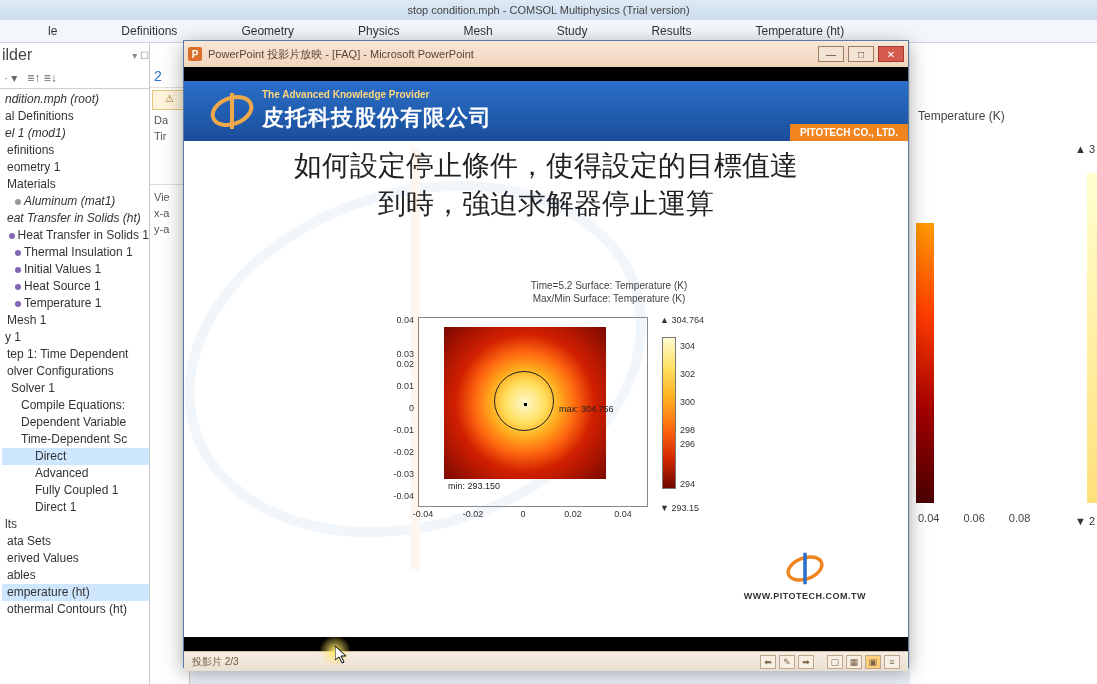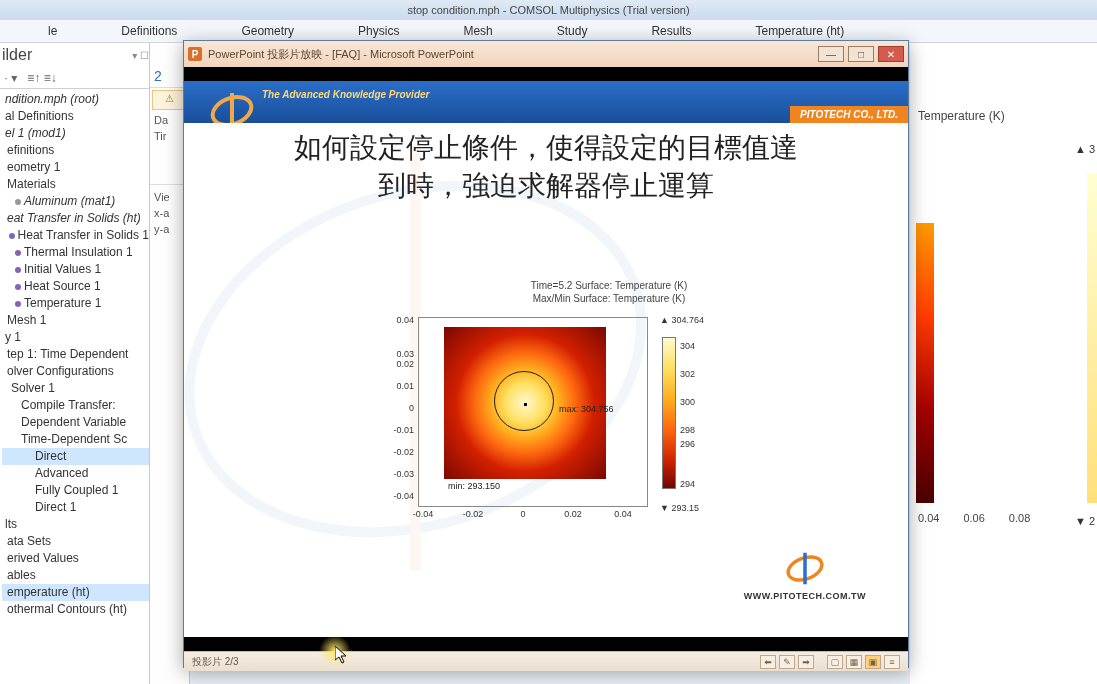--- a/index.html
+++ b/index.html
@@ -31,21 +31,21 @@
 
 .pp-window { position:absolute; left:183px; top:40px; width:726px; height:628px; background:#fff;
   border:1px solid #5a7ca3; box-shadow:0 4px 18px rgba(0,0,0,.35); }
 .pp-titlebar { height:26px; background:linear-gradient(#f9e6d6,#f0d5bc); display:flex; align-items:center; padding:0 4px; font-size:11px; color:#5a4633;}
 .pp-titlebar .picon{width:14px;height:14px;background:#d96f2a;color:#fff;font-size:10px;font-weight:bold;display:flex;align-items:center;justify-content:center;border-radius:2px;margin-right:6px;}
 .pp-titlebar .spacer{flex:1;}
 .pp-btn{width:26px;height:16px;border:1px solid #9a7d63;background:#f3e3d3;margin-left:4px;font-size:10px;display:flex;align-items:center;justify-content:center;color:#5c4532;cursor:pointer;}
 .pp-btn.close{background:#d45b4d;color:#fff;border-color:#a33c30;}
 .pp-blackbar{height:14px;background:#000;}
 .pp-slide{position:relative;height:556px;background:#fff;}
-.slide-header{height:42px;background:linear-gradient(#2a6fc9,#1a4e9a);position:relative;overflow:hidden;font-style:italic;}
+.slide-header{height:60px;background:linear-gradient(#2a6fc9,#1a4e9a);position:relative;overflow:hidden;}
 .slide-header .tag{position:absolute;right:0;bottom:0;background:#f0841f;color:#fff;font-size:10px;font-weight:bold;padding:3px 10px;}
 .slide-header .prov{position:absolute;left:78px;top:8px;color:#ffd77a;font-size:10px;font-weight:bold;}
 .slide-header .cname{position:absolute;left:78px;top:22px;color:#fff;font-size:22px;font-weight:bold;letter-spacing:1px;}
 .logo{position:absolute;left:24px;top:6px;width:48px;height:48px;}
 .logo svg{width:100%;height:100%;}
 .slide-title{font-size:28px;color:#222;text-align:center;padding:6px 36px 0;line-height:38px;font-family:"Microsoft JhengHei","PingFang TC",sans-serif;}
 .pp-chart{position:absolute;left:200px;top:198px;width:450px;height:270px;}
 .pp-chart .ctitle{font-size:10px;color:#444;text-align:center;line-height:13px;}
 .pp-chart .frame{position:absolute;left:34px;top:38px;width:230px;height:190px;border:1px solid #888;}
 .pp-chart .heat{position:absolute;left:60px;top:48px;width:162px;height:152px;background:radial-gradient(circle at 50% 50%,#fff8d0 0%,#ffe060 18%,#ffb020 30%,#ff6a10 45%,#d32000 62%,#7a0800 100%);}
@@ -164,21 +164,21 @@
       <div class="tree-item">
         <span class="ind" style="width: 2px;"></span>
         <span>olver Configurations</span>
       </div>
       <div class="tree-item">
         <span class="ind" style="width: 6px;"></span>
         <span>Solver 1</span>
       </div>
       <div class="tree-item">
         <span class="ind" style="width: 16px;"></span>
-        <span>Compile Transfer:</span>
+        <span>Compile Equations:</span>
       </div>
       <div class="tree-item">
         <span class="ind" style="width: 16px;"></span>
         <span>Dependent Variable</span>
       </div>
       <div class="tree-item">
         <span class="ind" style="width: 16px;"></span>
         <span>Time-Dependent Sc</span>
       </div>
       <div class="tree-item sel">
@@ -272,20 +272,21 @@
     </div>
 
     <div class="slide-header">
       <div class="logo">
         <svg viewBox="0 0 48 48">
             <ellipse cx="24" cy="24" rx="20" ry="13" fill="none" stroke="#f0a94a" stroke-width="4" transform="rotate(-20 24 24)"></ellipse>
             <rect x="22" y="6" width="4" height="36" fill="#f0a94a"></rect>
           </svg>
       </div>
       <div class="prov">The Advanced Knowledge Provider</div>
+      <div class="cname">皮托科技股份有限公司</div>
       <div class="tag">PITOTECH CO., LTD.</div>
     </div>
 
     <div class="slide-title">
       <span>如何設定停止條件，使得設定的目標值達</span><br>
       <span>到時，強迫求解器停止運算</span>
     </div>
 
     <div class="pp-chart">
       <div class="ctitle">Time=5.2   Surface: Temperature (K)</div>

